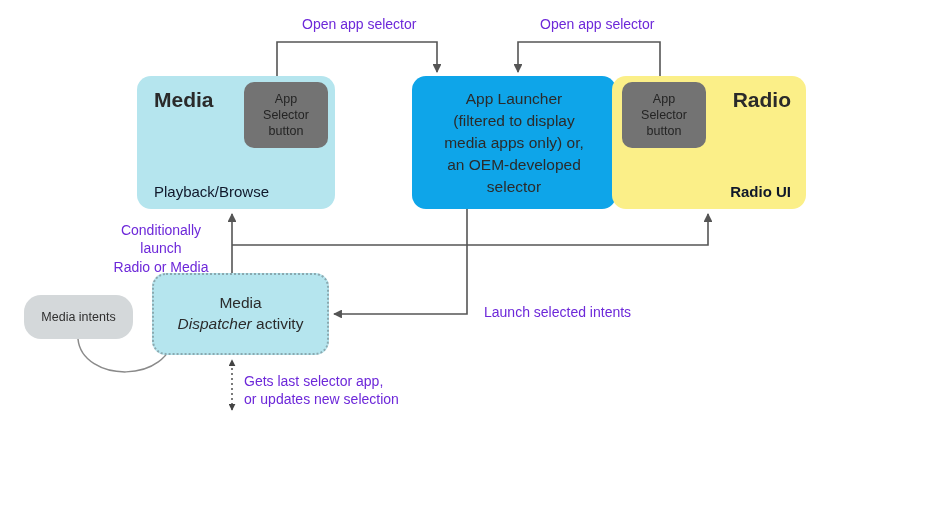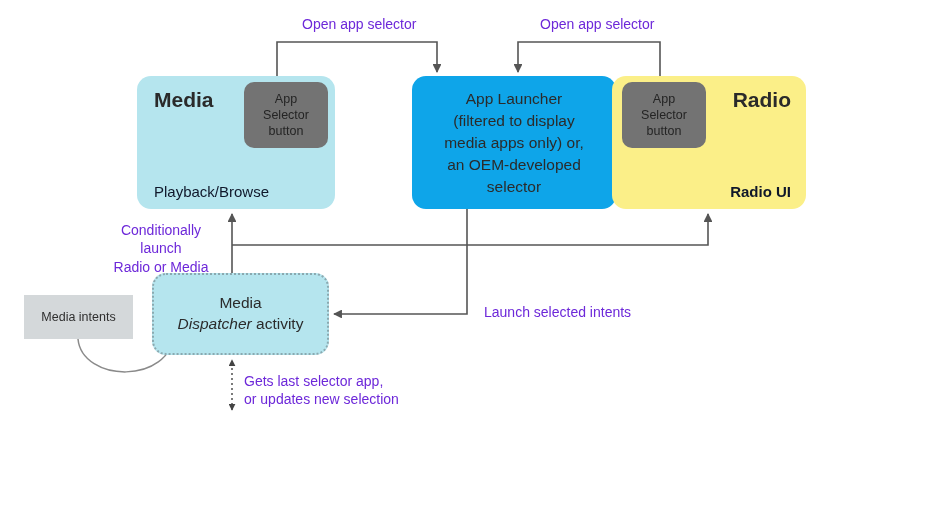--- a/index.html
+++ b/index.html
@@ -23,20 +23,21 @@
   #wires {
     position: absolute;
     left: 0; top: 0;
     width: 931px;
     height: 526px;
     pointer-events: none;
   }
   .node {
     position: absolute;
     box-sizing: border-box;
+    border-radius: 17px;
   }
   
   .app-box {
     border-radius: 14px;
   }
   #media-box {
     left: 137px; top: 76px;
     width: 198px; height: 133px;
     background: #b5e5ee;
   }

